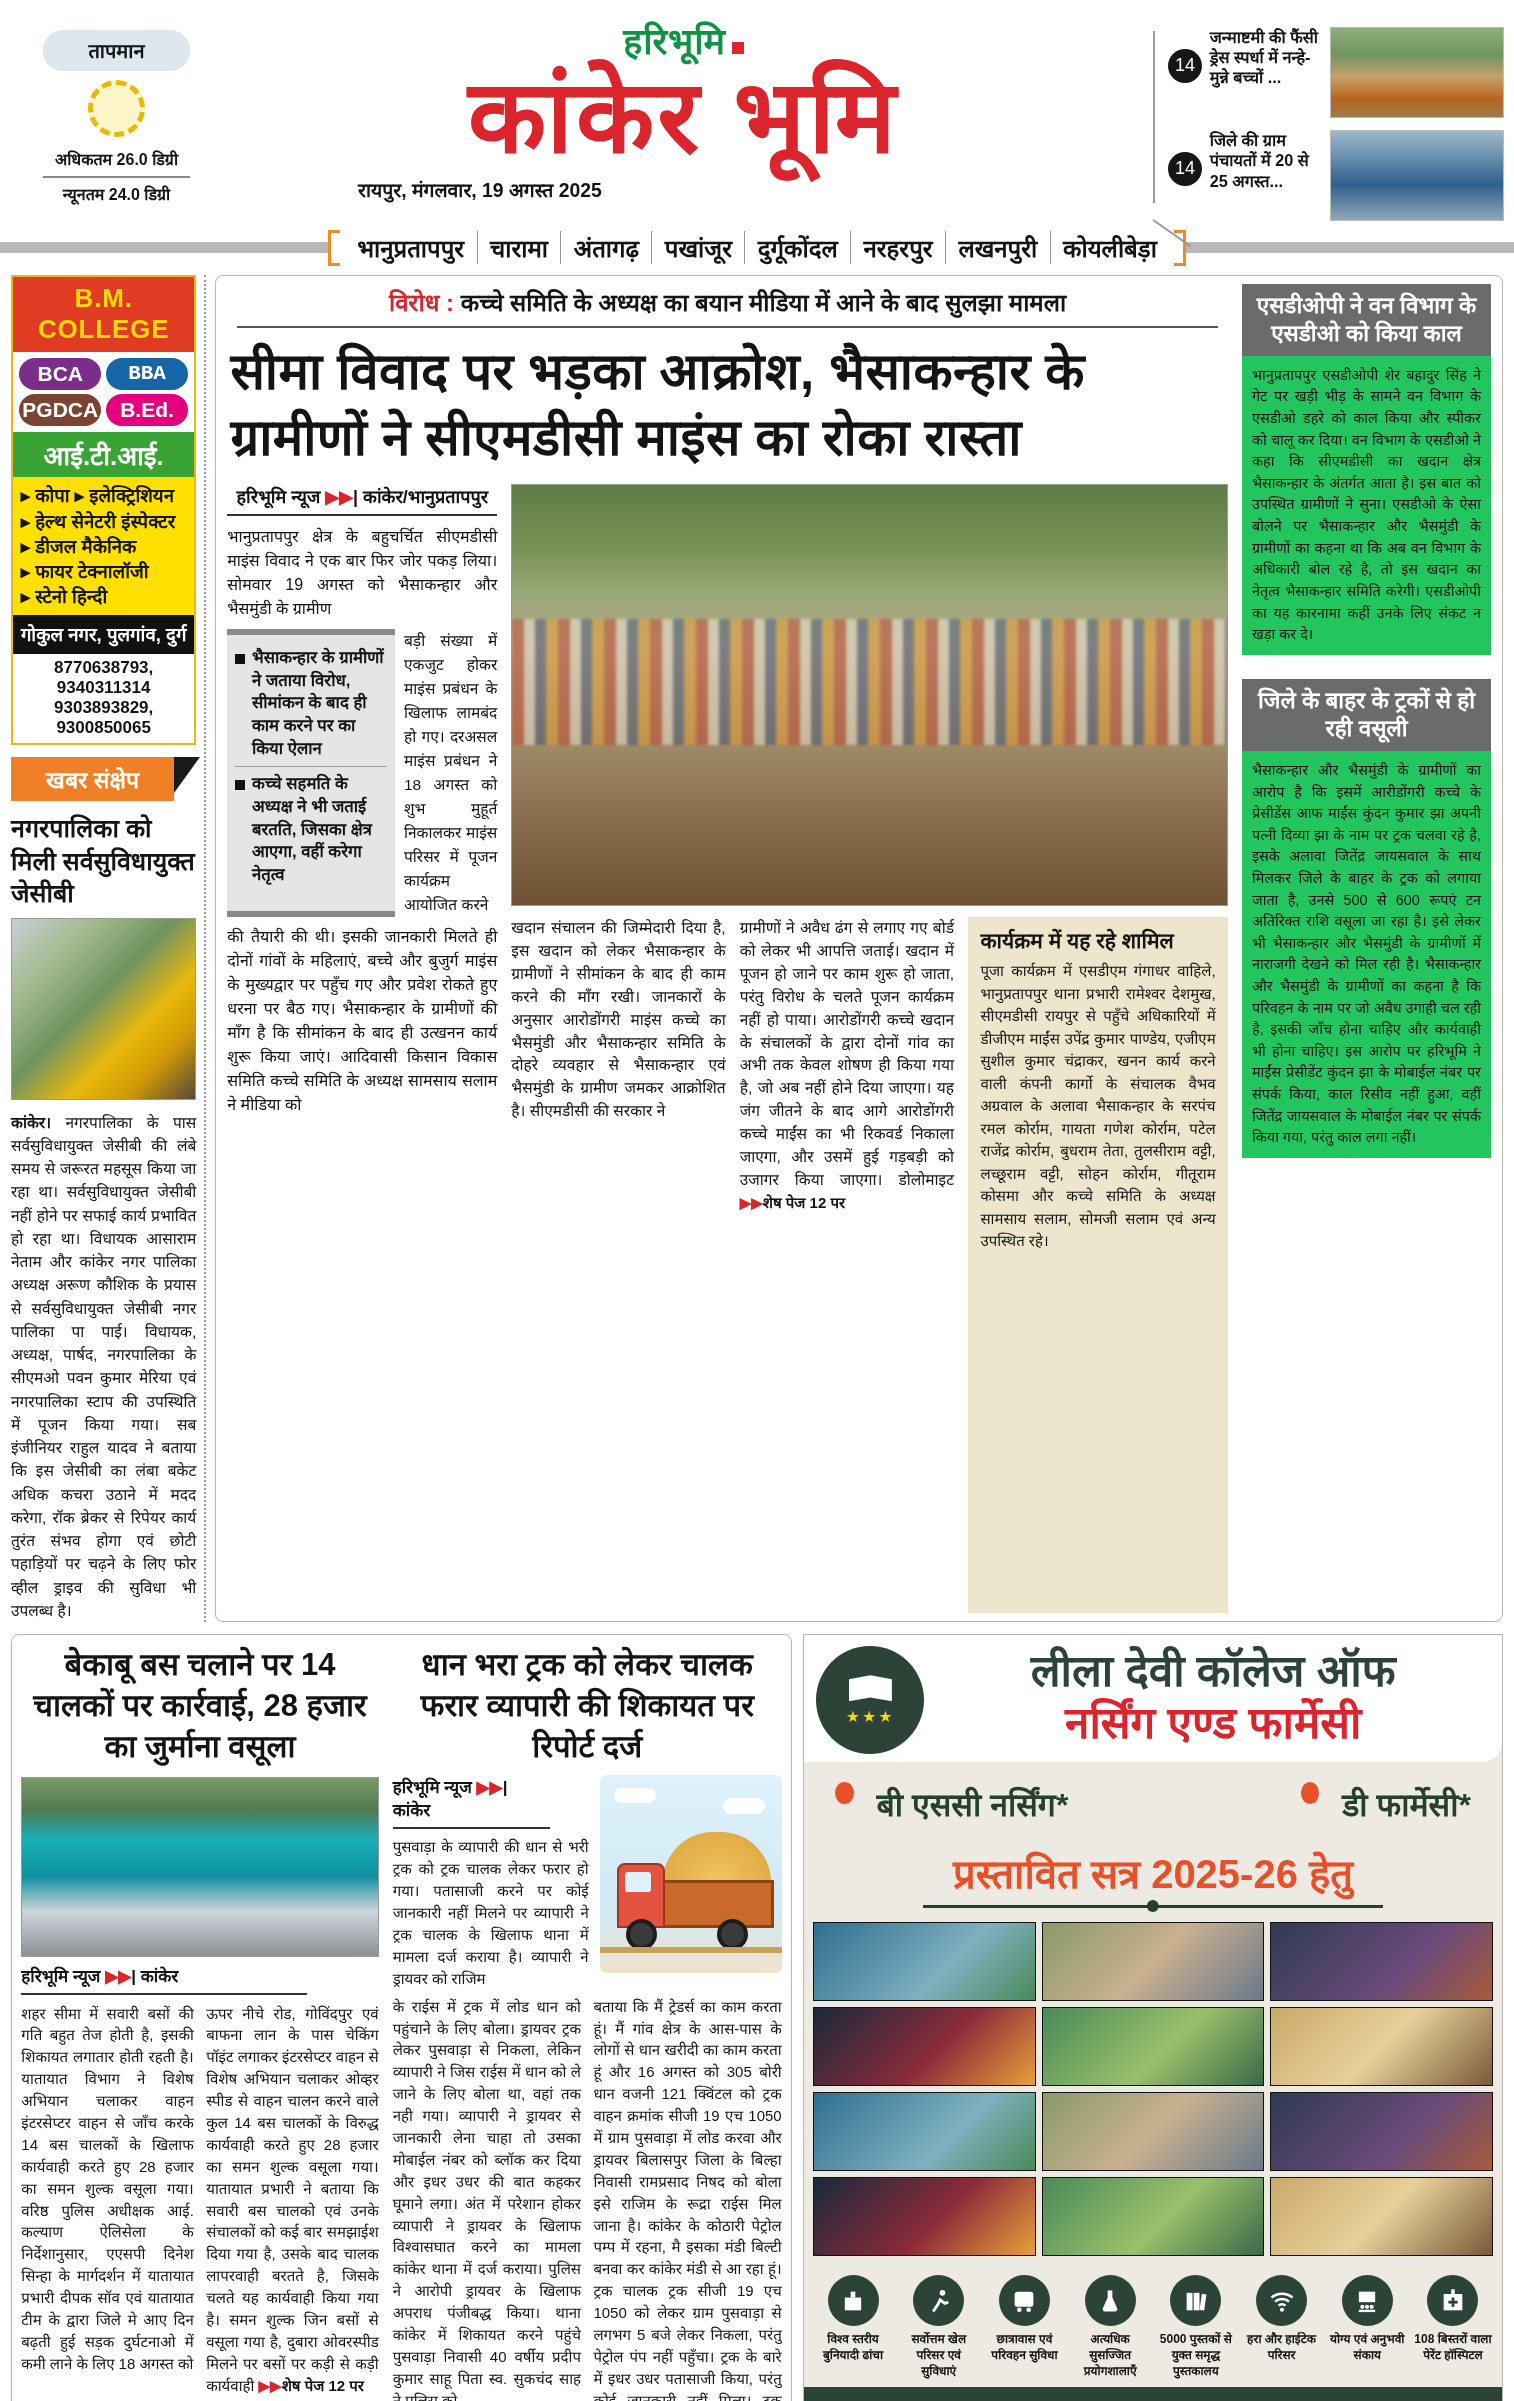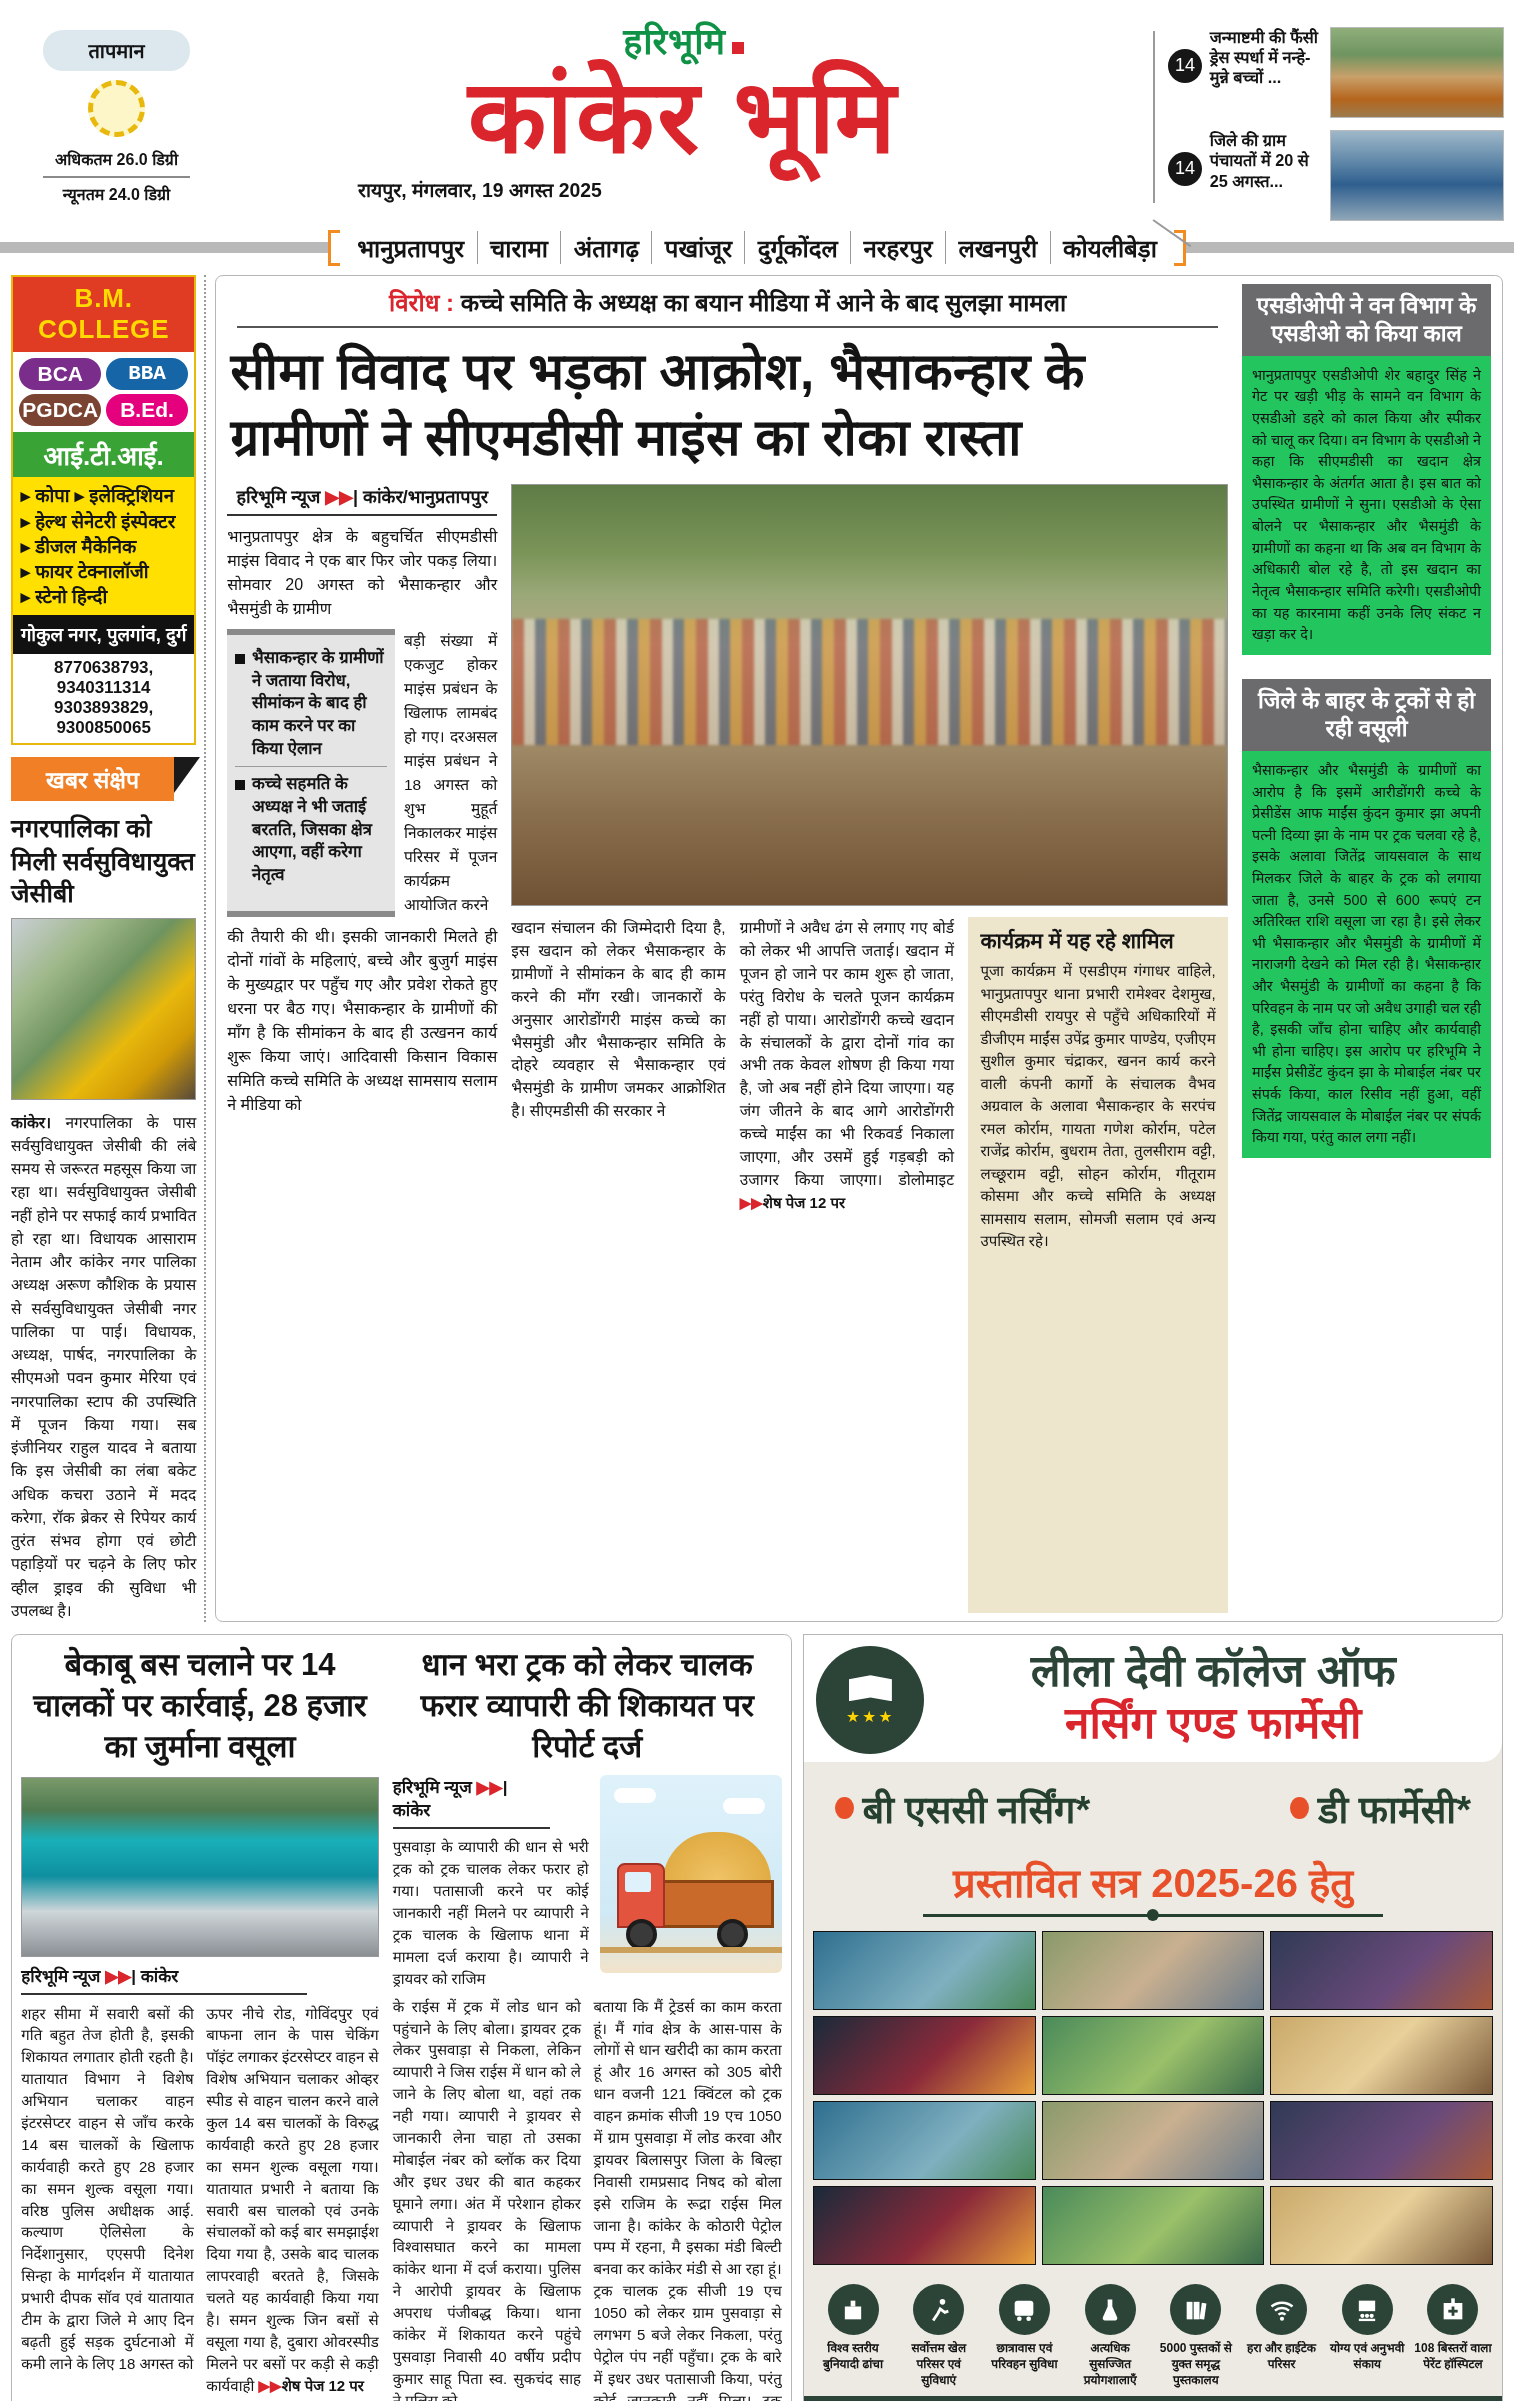--- a/index.html
+++ b/index.html
@@ -147,21 +147,21 @@
   .college-ad { flex:1; border:1.5px solid #b5b5b5; display:flex; flex-direction:column; background:#eceae3; }
   .ca-head { display:flex; gap:12.4px; background:#fff; padding:11px 12.4px 7.7px; border-radius:0 0 20px 0; }
   .ca-logo { width:108px; height:108px; border-radius:50%; background:#2c4437; flex:none;
              display:flex; flex-direction:column; align-items:center; justify-content:center; color:#ffd400; }
   .ca-logo .book { width:43px; height:26px; background:#fff; clip-path:polygon(0 15%,50% 0,100% 15%,100% 100%,50% 85%,0 100%); }
   .ca-logo .stars { font-size:15.5px; letter-spacing:2.3px; margin-top:6.2px; }
   .ca-titles { flex:1; text-align:center; }
   .ca-title1 { color:#2c4437; font-size:44px; font-weight:800; line-height:1.15; }
   .ca-title2 { color:#d9252b; font-size:44px; font-weight:800; line-height:1.2; }
   .ca-courses { display:flex; justify-content:space-between; padding:20px 31px 7.7px; }
-  .ca-course { font-size:38px; font-weight:800; color:#26402f; display:flex; align-items:center; gap:9px; }
+  .ca-course { font-size:32px; font-weight:800; color:#26402f; display:flex; gap:23px; }
   .ca-dot { width:18.6px; height:22px; background:#e8502a; border-radius:50%; flex:none; }
   .ca-session { color:#e8502a; font-size:40px; font-weight:800; text-align:center; margin:12.4px 0 4.6px; }
   .ca-underline { width:66%; margin:0 auto 11px; border-top:3.9px solid #26402f; position:relative; }
   .ca-underline::after { content:""; position:absolute; left:50%; top:-7.7px; width:12.4px; height:12.4px;
                          background:#26402f; border-radius:50%; transform:translateX(-50%); }
   .ca-collage { display:grid; grid-template-columns:repeat(3,1fr); grid-auto-rows:79px; gap:6.2px;
                 padding:3.1px 9.3px 7.7px; }
   .ca-tile { border:1.5px solid #111; }
   .ca-tile:nth-child(6n+1){ background:linear-gradient(135deg,#2f6f8f,#7fb0c0 60%,#4a8a5a); }
   .ca-tile:nth-child(6n+2){ background:linear-gradient(135deg,#8a9a6a,#c9b090 50%,#6a7a8a); }
@@ -269,21 +269,21 @@
           <span>कच्चे समिति के अध्यक्ष का बयान मीडिया में आने के बाद सुलझा मामला</span>
         </div>
         <h1 class="headline">सीमा विवाद पर भड़का आक्रोश, भैसाकन्हार के ग्रामीणों ने सीएमडीसी माइंस का रोका रास्ता</h1>
         <div class="lead-body">
           <div class="lead-left">
             <div class="byline">
               <span>हरिभूमि न्यूज</span>
               <span class="arrows">▶▶</span>|
               <span>कांकेर/भानुप्रतापपुर</span>
             </div>
-            <p class="intro">भानुप्रतापपुर क्षेत्र के बहुचर्चित सीएमडीसी माइंस विवाद ने एक बार फिर जोर पकड़ लिया। सोमवार 20 अगस्त को भैसाकन्हार और भैसमुंडी के ग्रामीण</p>
+            <p class="intro">भानुप्रतापपुर क्षेत्र के बहुचर्चित सीएमडीसी माइंस विवाद ने एक बार फिर जोर पकड़ लिया। सोमवार 19 अगस्त को भैसाकन्हार और भैसमुंडी के ग्रामीण</p>
             <div class="bullet-row">
               <div class="bullet-box">
                 <div class="bullet-item">
                     <span class="bullet-sq"></span>
                     <span>भैसाकन्हार के ग्रामीणों ने जताया विरोध, सीमांकन के बाद ही काम करने पर का किया ऐलान</span>
                   </div>
                 <div class="bullet-item">
                     <span class="bullet-sq"></span>
                     <span>कच्चे सहमति के अध्यक्ष ने भी जताई बरतति, जिसका क्षेत्र आएगा, वहीं करेगा नेतृत्व</span>
                   </div>

